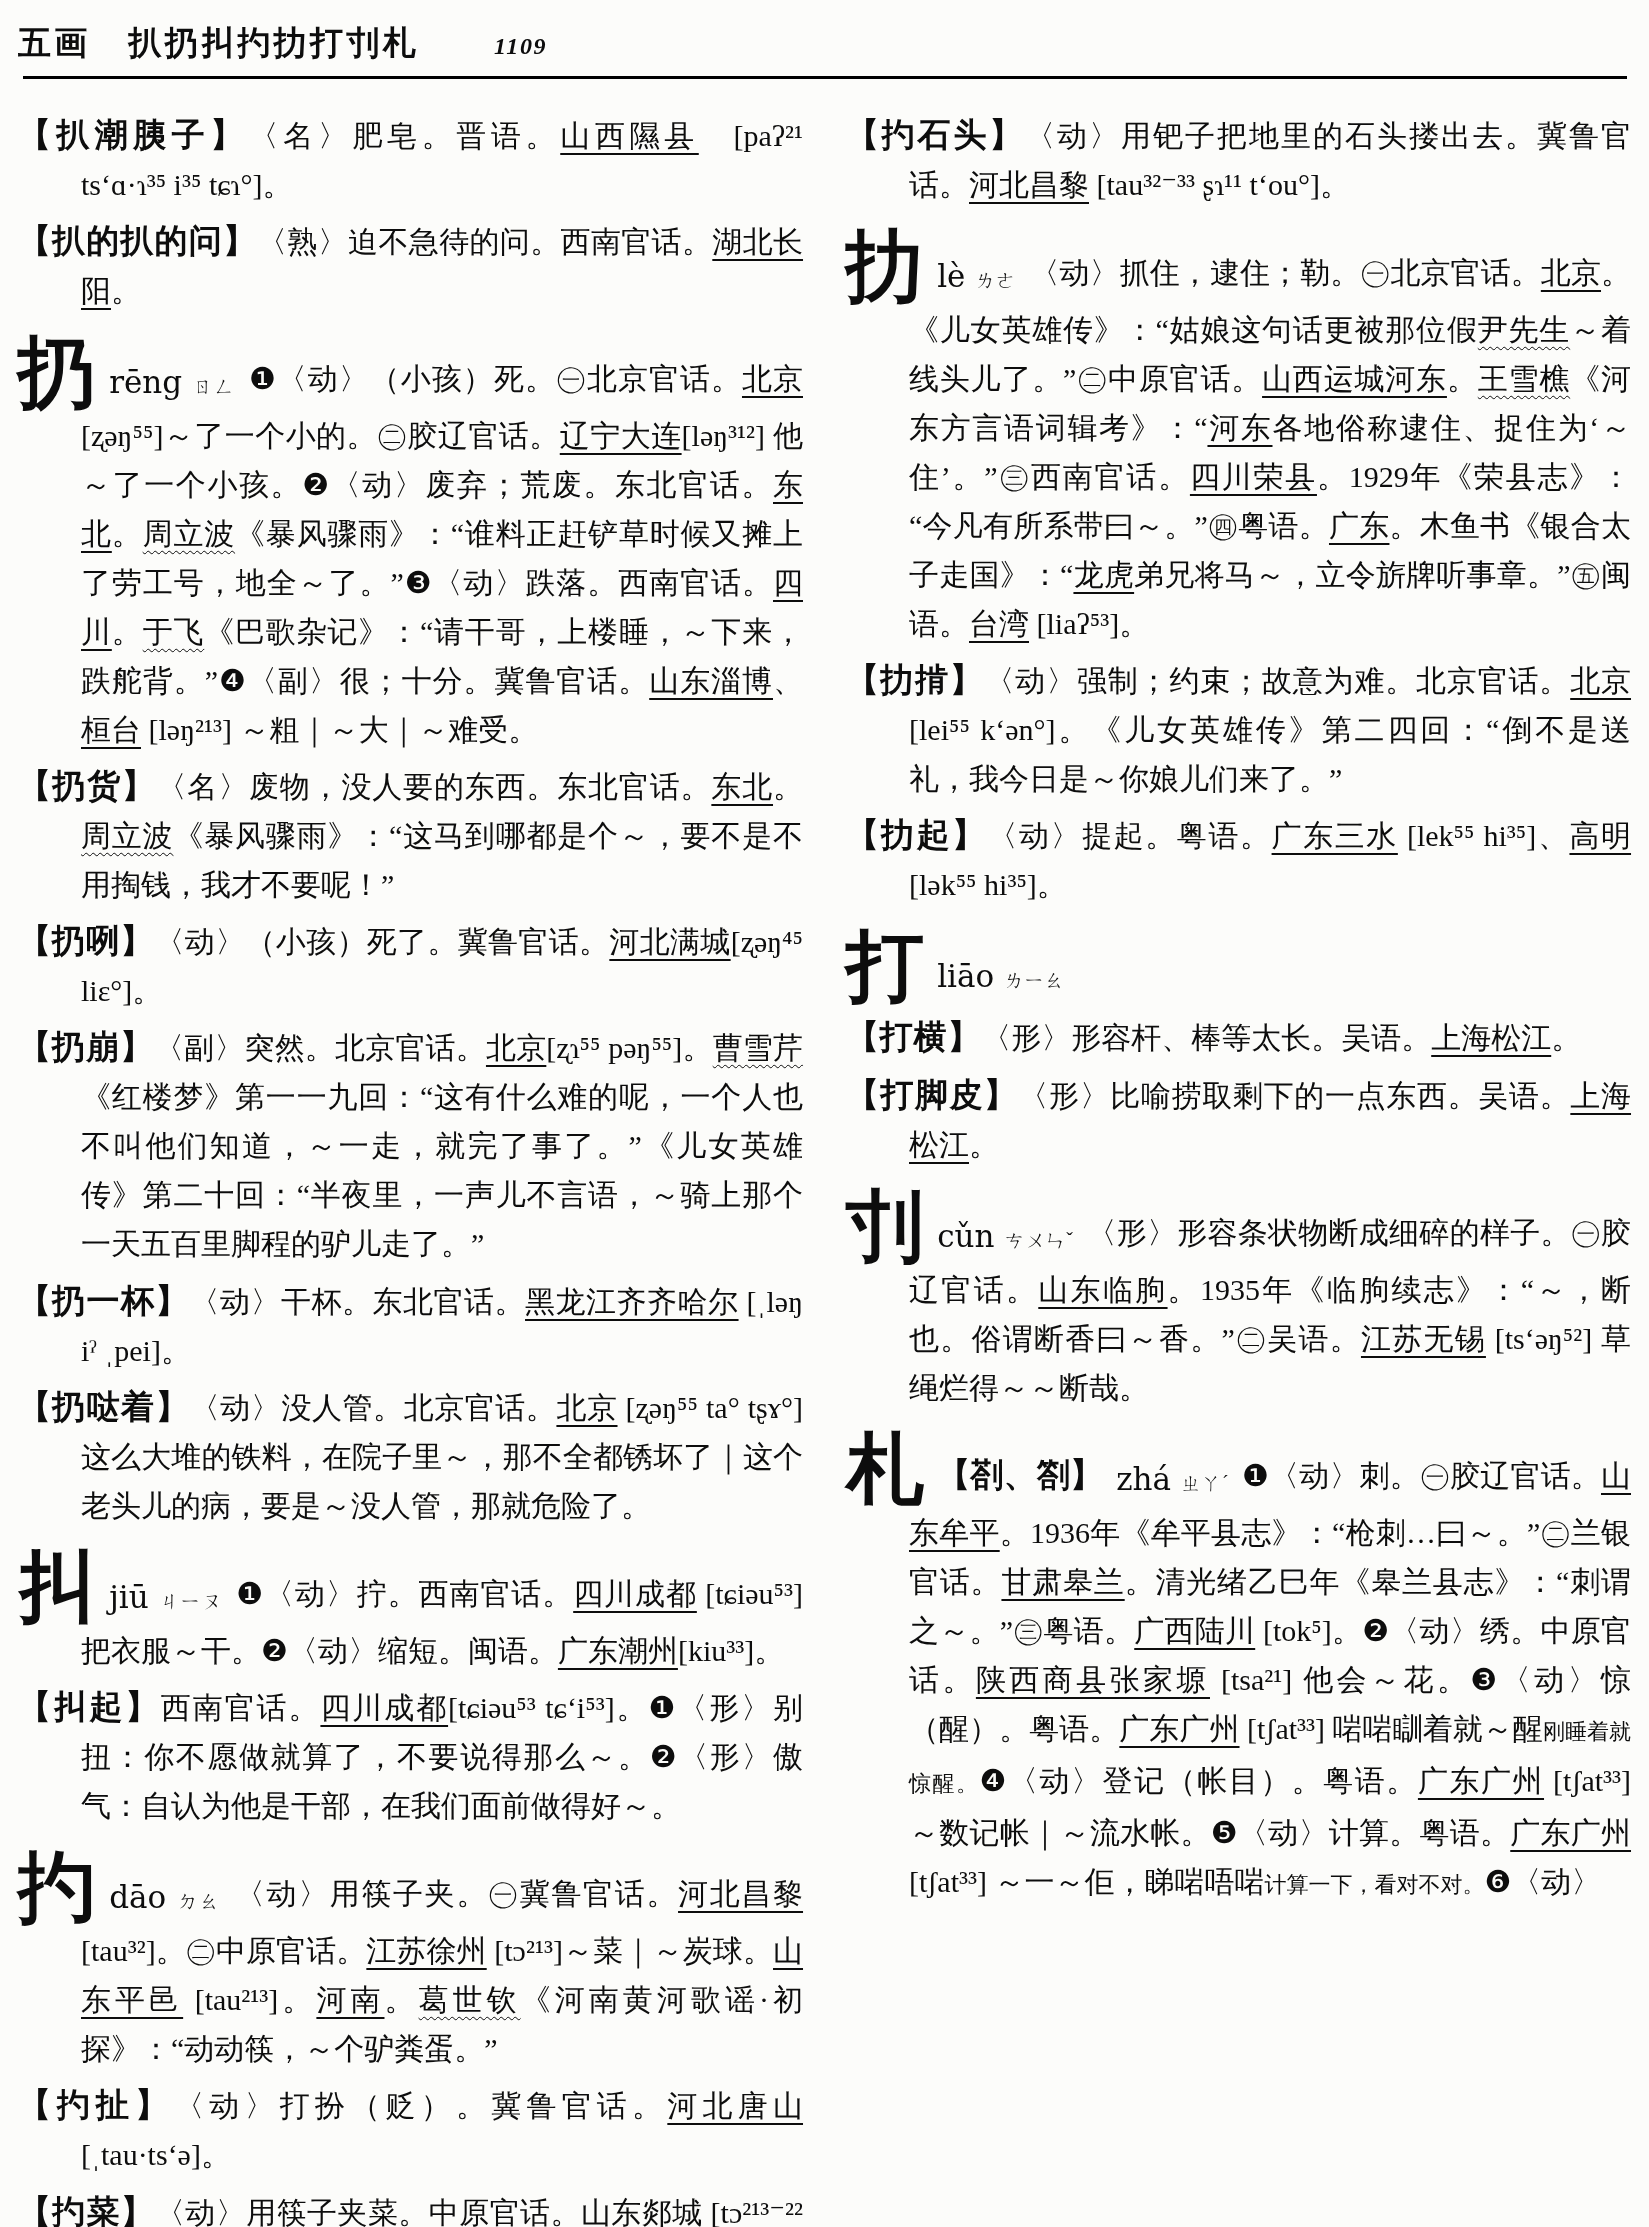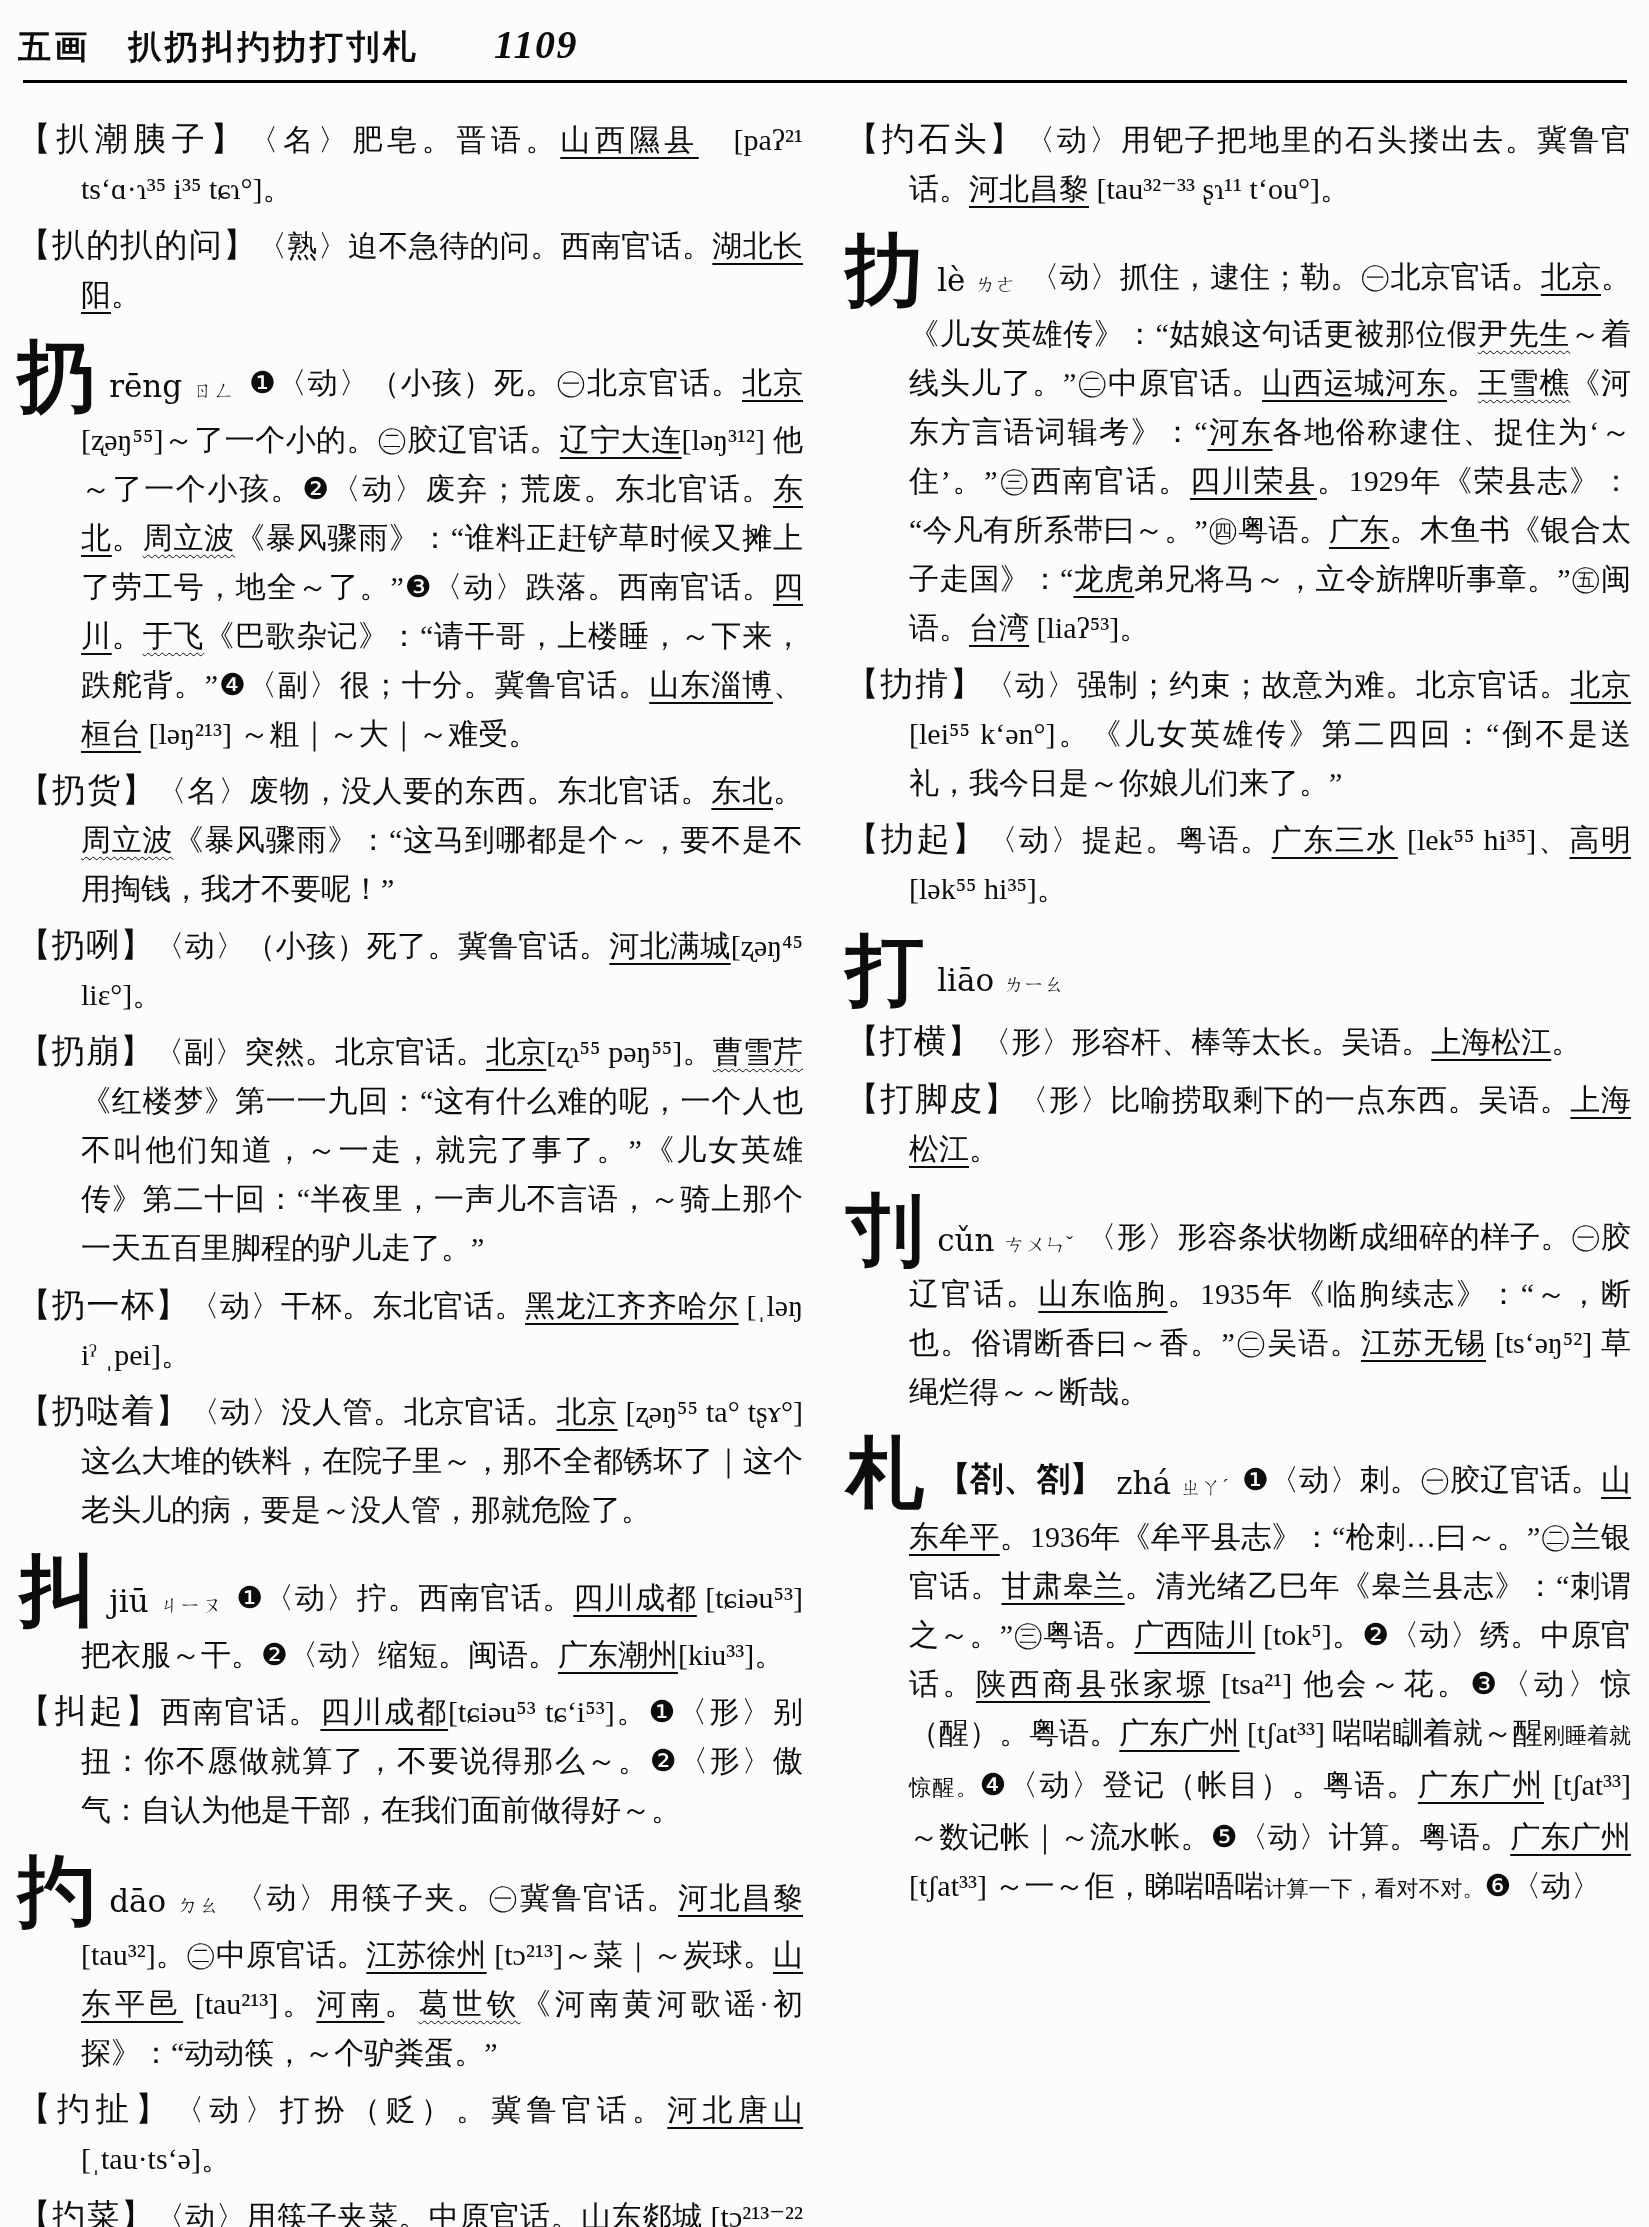--- a/index.html
+++ b/index.html
@@ -11,30 +11,30 @@
   }
   .page{padding:13.2px 18px 0 18px;}
 
   
   .page-header{
     display:flex;justify-content:flex-start;align-items:baseline;
     padding:8.2px 25px 5px 0;font-size:33px;font-weight:bold;letter-spacing:3.3px;
   }
   .hdr-section{margin-right:38px;}
   .hdr-chars{margin-right:75px;}
-  .hdr-page{font-style:italic;font-size:40px;letter-spacing:1.6px;}
+  .hdr-page{font-style:italic;font-size:24px;letter-spacing:1.6px;}
   .rule{border:0;border-top:3.3px solid #000;margin:5px 5px 0 5px;}
 
   
   .columns{display:flex;gap:43px;margin-top:23px;}
   .col{width:785px;font-size:30px;line-height:49px;text-align:justify;}
 
   
   .entry{padding-left:63px;text-indent:-63px;margin:8.2px 0;}
-  .headword{font-weight:normal;font-size:33px;letter-spacing:0.8px;}
+  .headword{font-weight:bold;font-size:33px;letter-spacing:0.8px;}
 
   
   .head{padding-left:63px;margin:25px 0 8.2px 0;}
   .head-char{
     font-size:78px;line-height:.85;font-weight:bold;
     margin-left:-63px;margin-right:13.2px;vertical-align:-10px;
     display:inline-block;
   }
   .variants{font-weight:bold;font-size:33px;margin-right:13px;}
   .pinyin{font-size:31px;margin-right:10px;vertical-align:-4.1px;font-family:"DejaVu Serif",serif;}

